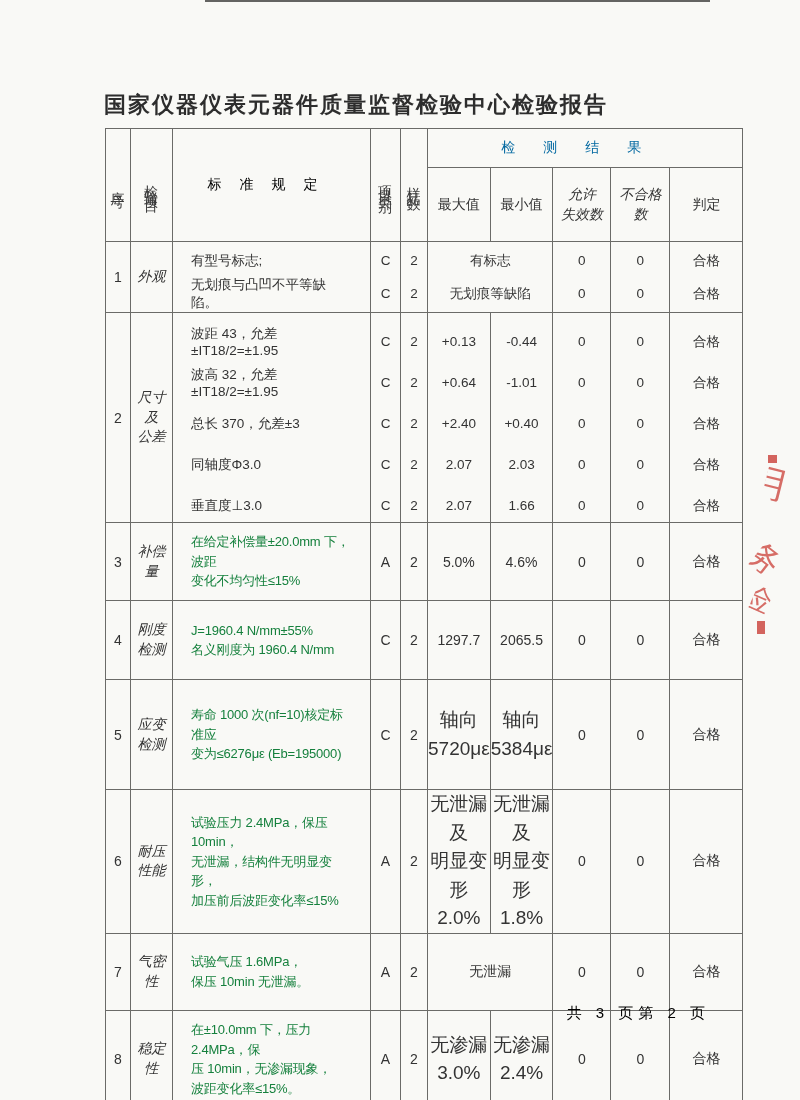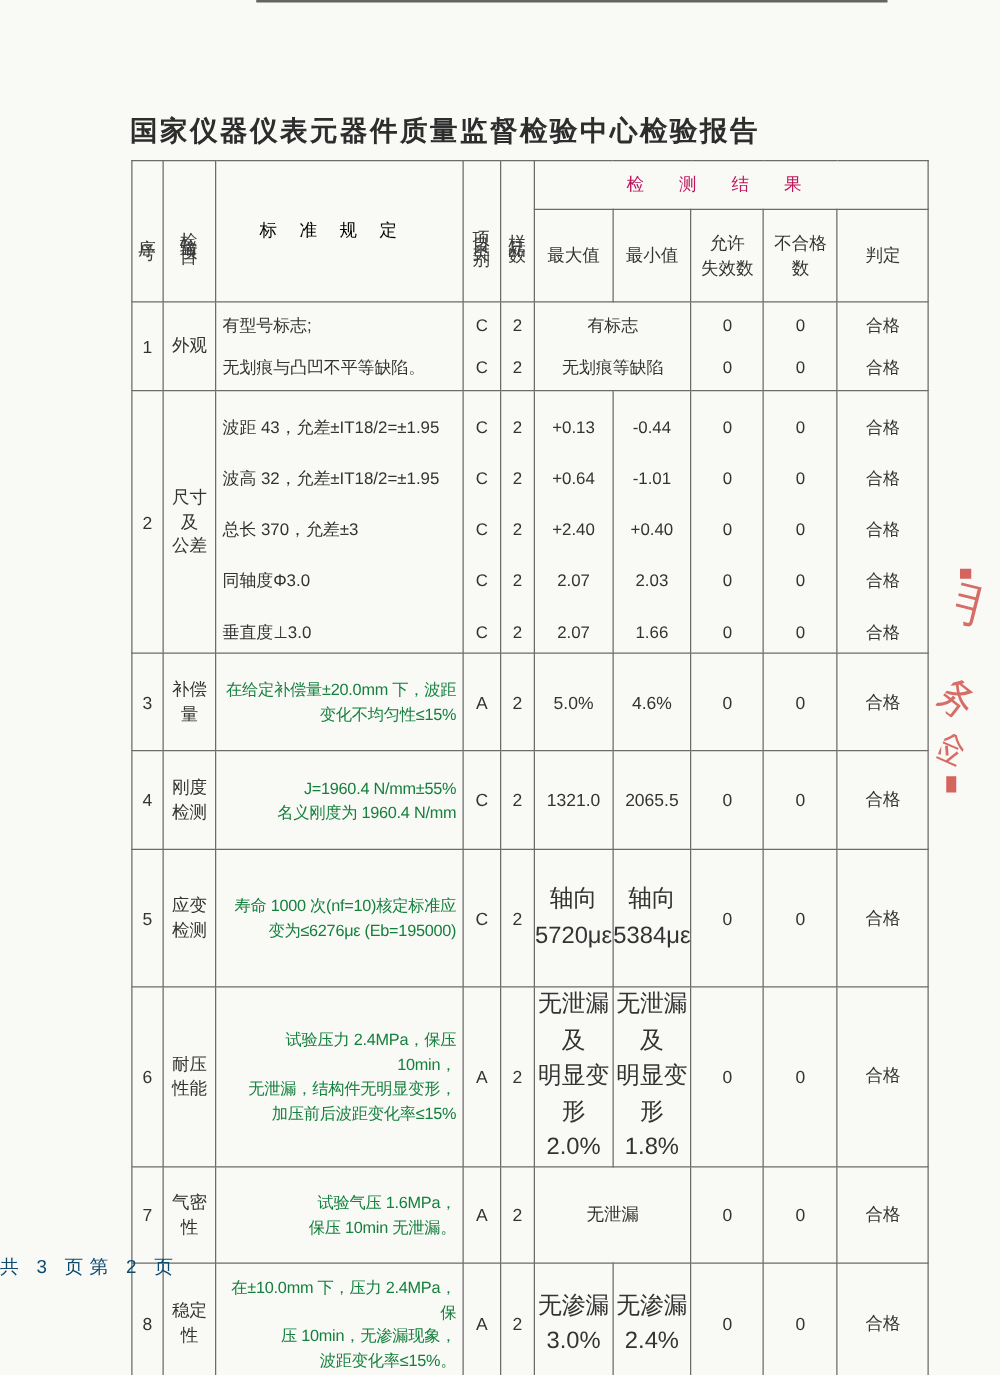--- a/index.html
+++ b/index.html
@@ -36,37 +36,37 @@
   tr.r3{height:78px;} tr.r4{height:79px;}
   tr.r5{height:110px;} tr.r6{height:100px;}
   tr.r7{height:77px;} tr.r8{height:98px;}
 
   .vtext{
     writing-mode:vertical-rl;text-orientation:upright;
     letter-spacing:5px;line-height:1;display:inline-block;
     font-size:14px;color:#3a3a3a;
   }
   .spread-std{letter-spacing:18px;text-indent:18px;color:#000000;}
-  .spread-res{letter-spacing:28px;text-indent:28px;color:#be185d;}
-  .pre{white-space:pre-line;line-height:1.4;}
-
-  td.stdcol{text-align:right;padding:2px 5px;}
+  .spread-res{letter-spacing:28px;text-indent:28px;color:#0369a1;}
+  .pre{white-space:pre-line;line-height:1.4;font-style:italic;}
+
+  td.stdcol{text-align:left;padding:2px 18px;}
   .stdtext{
     white-space:pre-line;line-height:1.5;font-size:13px;
     letter-spacing:-0.2px;color:#15803d;
   }
   .ln{display:flex;align-items:center;justify-content:center;font-size:13.5px;}
   tr.r1 .ln{height:33px;}
   tr.r2 .ln{height:29px;margin-top:12px;}
   td.stdcol .ln{justify-content:flex-start;}
   .mval{white-space:pre-line;line-height:1.5;font-size:19px;}
 
   .footer{
     position:absolute;top:1004px;left:0;width:710px;
-    font-size:15px;letter-spacing:5px;color:#0c4a6e;
+    text-align:right;font-size:15px;letter-spacing:5px;color:#000000;
   }
   .seal-frag{
     position:absolute;line-height:1;opacity:.8;pointer-events:none;
   }
   .seal-sq{position:absolute;opacity:.85;}
 </style>
 </head>
 <body>
 
 <div>
@@ -221,21 +221,21 @@
       </tr>
 
       <tr class="r4">
         <td>4</td>
         <td class="pre">刚度
 检测</td>
         <td class="stdcol"><span class="stdtext">J=1960.4 N/mm±55%
 名义刚度为 1960.4 N/mm</span></td>
         <td>C</td>
         <td>2</td>
-        <td>1321.0</td>
+        <td>1297.7</td>
         <td>2065.5</td>
         <td>0</td>
         <td>0</td>
         <td>合格</td>
       </tr>
 
       <tr class="r5">
         <td>5</td>
         <td class="pre">应变
 检测</td>

